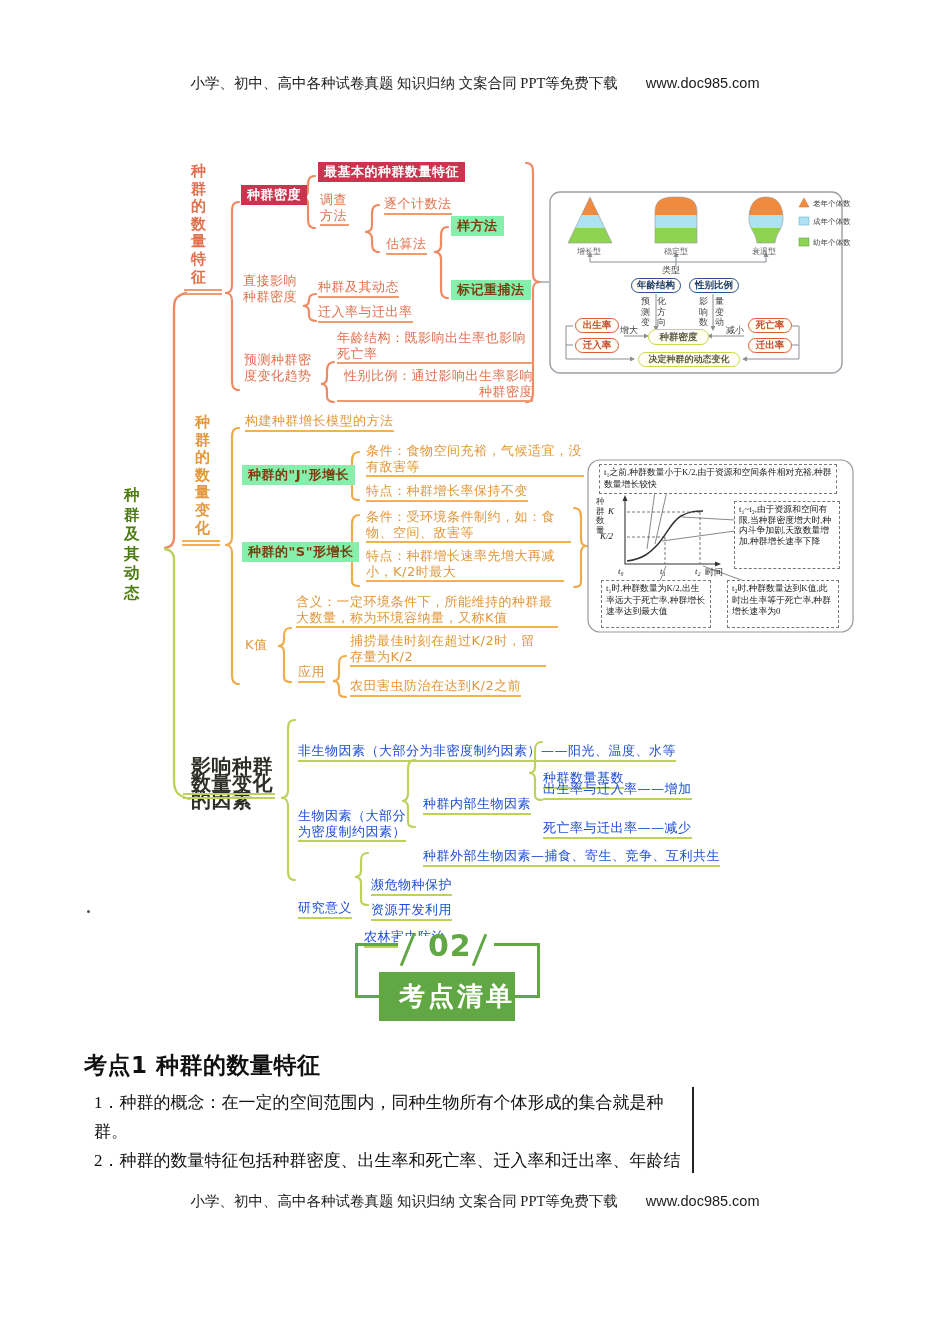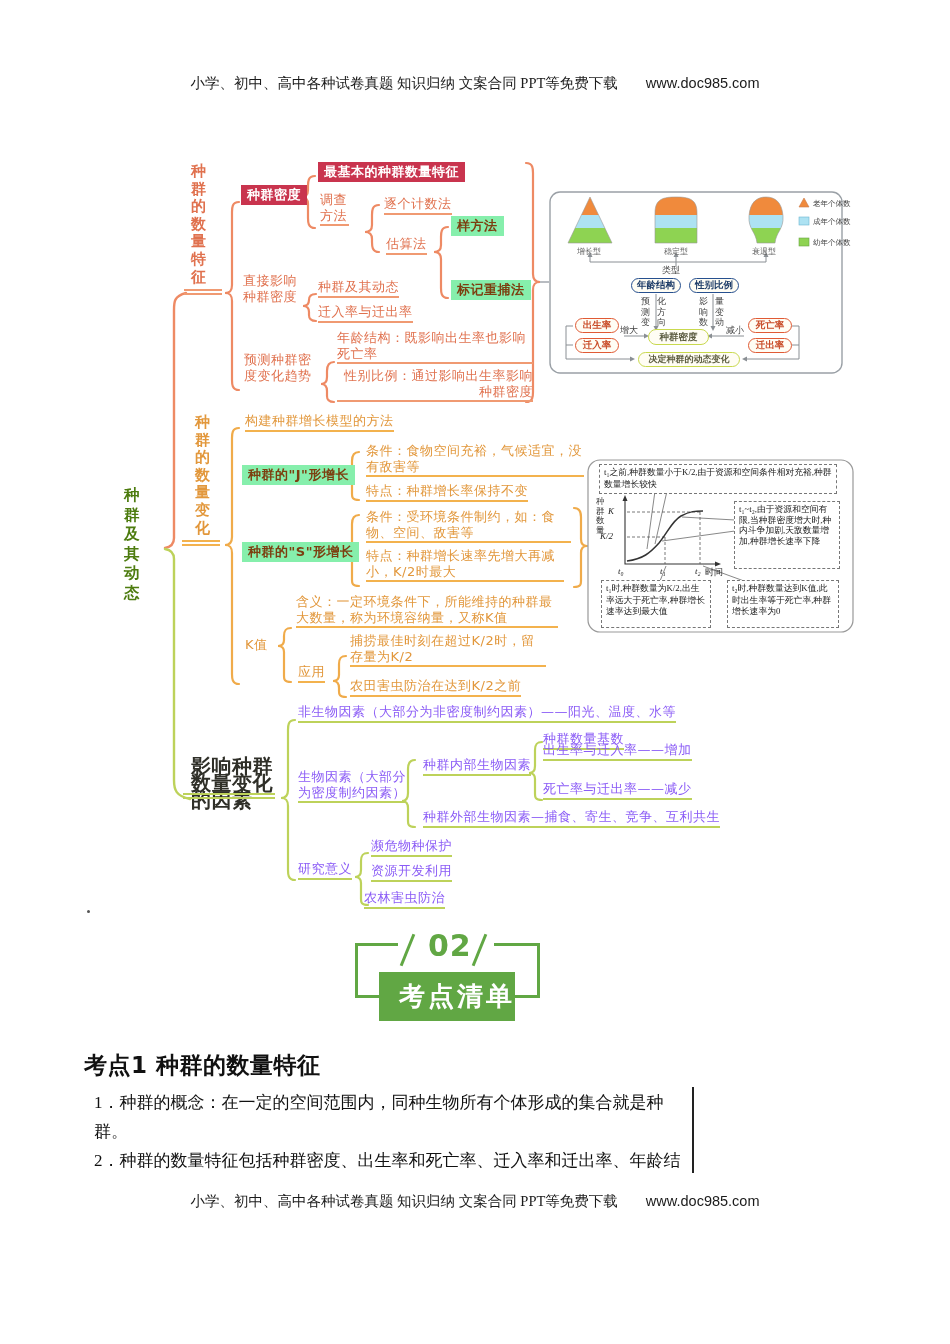--- a/index.html
+++ b/index.html
@@ -6,21 +6,21 @@
   .page{position:relative;width:950px;height:1344px;background:#ffffff;margin:0 auto;overflow:hidden;
         font-family:"DejaVu Sans",sans-serif;}
   svg.layer{position:absolute;left:0;top:0;z-index:1;}
   
   .hf{position:absolute;left:0;right:0;text-align:center;font-family:"Liberation Serif","DejaVu Serif",serif;
       font-size:14.5px;color:#1a1a1a;z-index:2;}
   .hf .url{margin-left:28px;font-family:"Liberation Sans","DejaVu Sans",sans-serif;}
   
   .mtext{position:absolute;z-index:2;font-size:13px;line-height:15.5px;letter-spacing:.5px;white-space:nowrap;}
   .wrap{white-space:normal;}
-  .c1{color:#e0714e;} .c2{color:#e2973b;} .c3{color:#8b5cf6;}
+  .c1{color:#e0714e;} .c2{color:#e2973b;} .c3{color:#1d4ed8;margin-top:39px;}
   .u1{border-bottom:2px solid #f09a72;padding-bottom:1px;}
   .u2{border-bottom:2px solid #f3b24e;padding-bottom:1px;}
   .u3{border-bottom:2px solid #bdd25a;padding-bottom:1px;}
   .bx1{background:#c9344e;color:#ffffff;padding:2px 6px;font-weight:bold;}
   .bx2{background:#86efac;color:#7c3f10;padding:2px 6px;font-weight:bold;}
   .vlabel{word-break:break-all;font-weight:bold;letter-spacing:0;width:16px;}
   .dline{position:absolute;z-index:2;height:2px;border-top:2px solid;border-bottom:2px solid;}
   
   .pill{position:absolute;z-index:2;border-radius:10px;border:1.6px solid #27508f;background:#fffdf4;
         font-size:9.5px;line-height:12px;text-align:center;color:#1b3a66;font-weight:bold;letter-spacing:0;}

